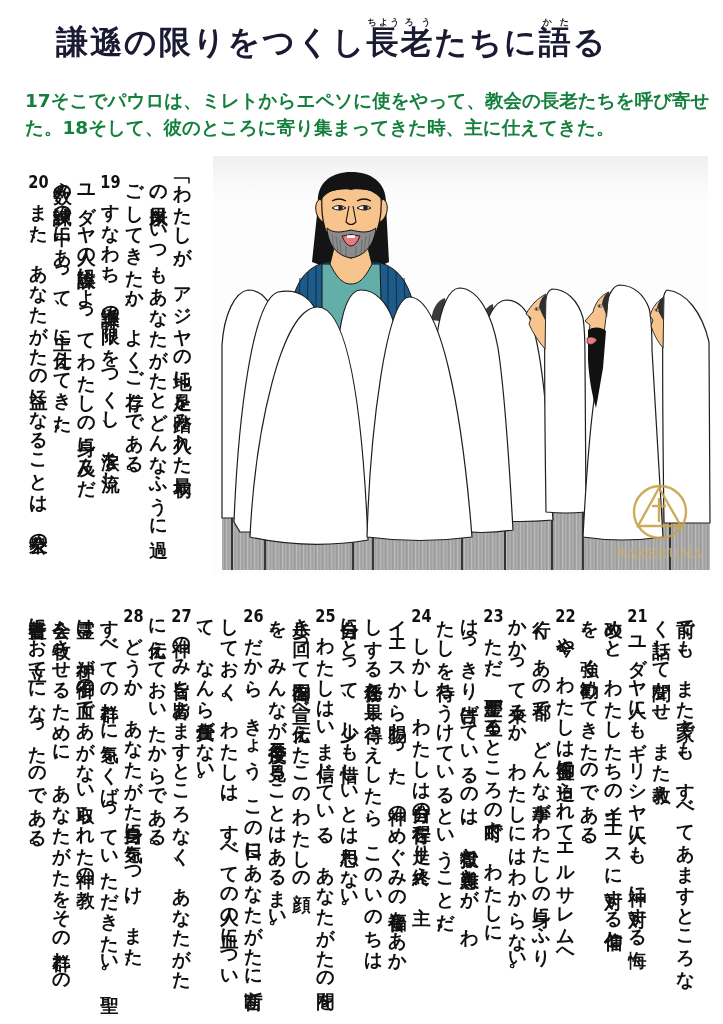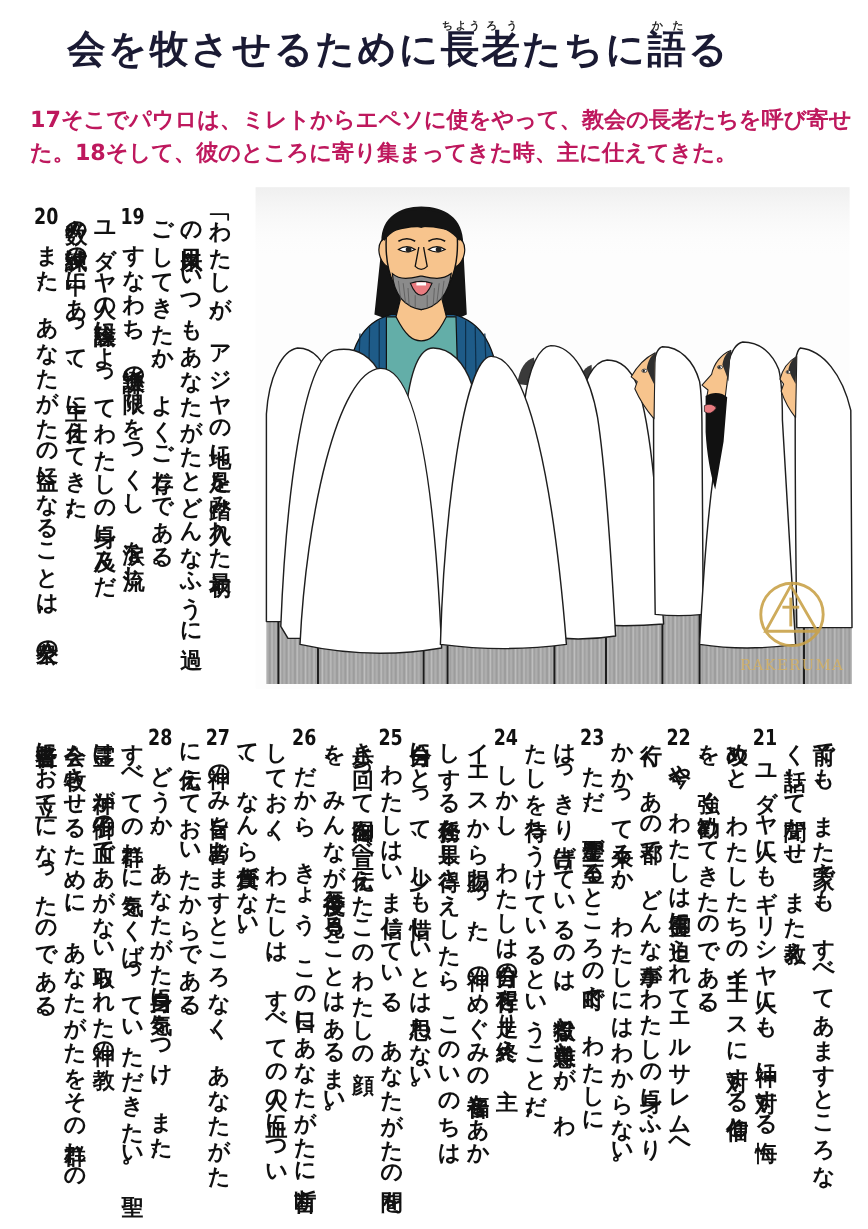--- a/index.html
+++ b/index.html
@@ -13,36 +13,36 @@
     letter-spacing: 2px; color: #1a1a33; white-space: nowrap;
     font-family: "DejaVu Sans", sans-serif;
   }
   .title rt {
     font-size: 9px; letter-spacing: 0; font-weight: bold; color: #222222;
     line-height: 1;
   }
   .intro {
     position: absolute; left: 25px; top: 87px;
     font-size: 18.5px; line-height: 27px; font-weight: bold;
-    white-space: nowrap; color: #be185d;
+    white-space: nowrap; color: #15803d;
   }
   .vblock {
     position: absolute; writing-mode: vertical-rl;
     font-size: 18.4px; line-height: 24px; font-weight: bold; color: #111111;
   }
   .vcol { white-space: nowrap; }
   .tcy { text-combine-upright: all; }
   .side { left: 26px; top: 172px; width: 168px; height: 400px; }
   .main { left: 25px; top: 606px; width: 672px; height: 405px; }
   .illustration { position: absolute; left: 205px; top: 150px; }
 </style>
 </head>
 <body>
 
-<div class="title"><span>会を牧させるために</span><ruby><span>長</span><rt>ちよう</rt></ruby><ruby><span>老</span><rt>ろう</rt></ruby><span>たちに</span><ruby><span>語</span><rt>かた</rt></ruby><span>る</span></div>
+<div class="title"><span>謙遜の限りをつくし</span><ruby><span>長</span><rt>ちよう</rt></ruby><ruby><span>老</span><rt>ろう</rt></ruby><span>たちに</span><ruby><span>語</span><rt>かた</rt></ruby><span>る</span></div>
 
 <div class="intro">
   <div>17そこでパウロは、ミレトからエペソに使をやって、教会の長老たちを呼び寄せ</div>
   <div>た。18そして、彼のところに寄り集まってきた時、主に仕えてきた。</div>
 </div>
 
 <div class="vblock side">
   <div class="vcol"><span>「わたしが、アジヤの地に足を踏み入れた最初</span></div>
   <div class="vcol"><span>の日以来、いつもあなたがたとどんなふうに過</span></div>
   <div class="vcol"><span>ごしてきたか、よくご存じである。</span></div>

